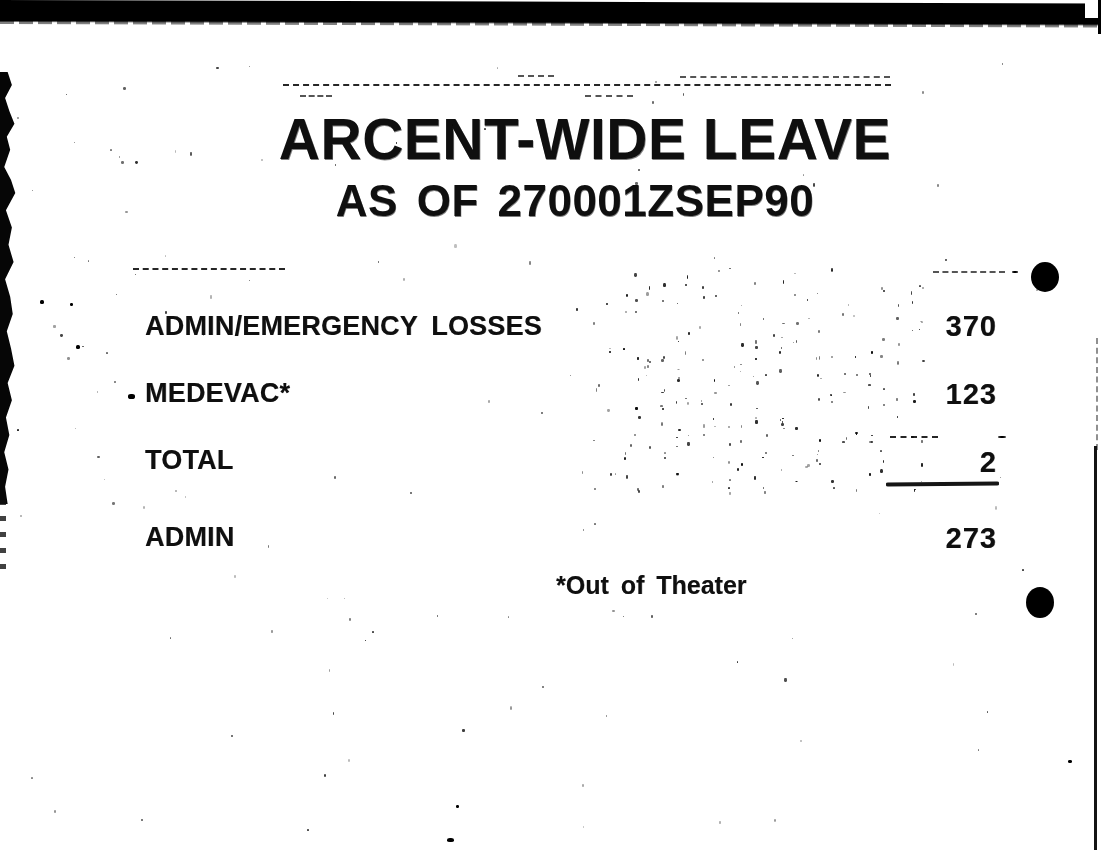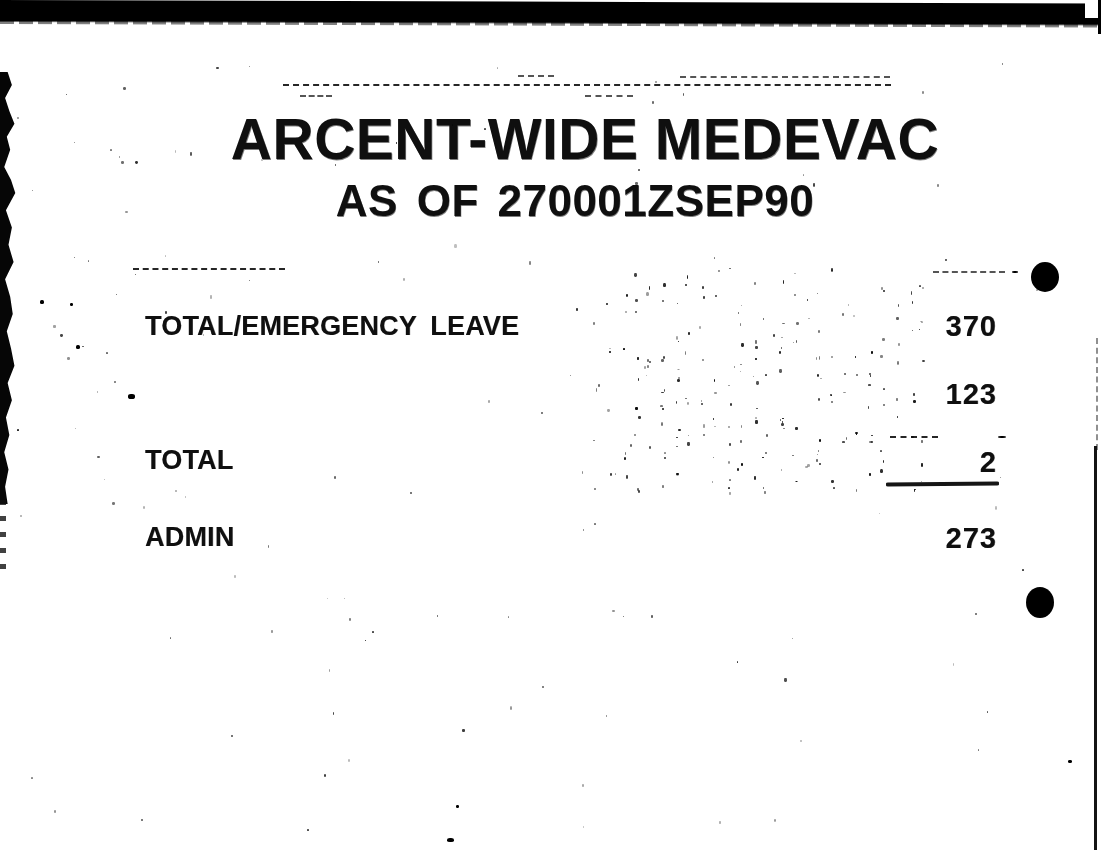--- a/index.html
+++ b/index.html
@@ -63,43 +63,45 @@
 
   <div class="left-ragged"></div>
   <div class="left-ragged-tail"></div>
 
   <div class="dash" style="left:283px;top:84px;width:608px;"></div>
   <div class="dash lite" style="left:680px;top:76px;width:210px;"></div>
   <div class="dash lite" style="left:518px;top:75px;width:36px;"></div>
   <div class="dash lite" style="left:300px;top:95px;width:32px;"></div>
   <div class="dash lite" style="left:585px;top:95px;width:48px;"></div>
 
-  <h1 class="title">ARCENT-WIDE MEDEVAC</h1>
+  <h1 class="title">ARCENT-WIDE LEAVE</h1>
   <h2 class="subtitle">AS OF 270001ZSEP90</h2>
 
   <div class="dash" style="left:133px;top:268px;width:152px;"></div>
   <div class="dash lite" style="left:933px;top:271px;width:72px;"></div>
   <div class="spk" style="left:1012px;top:271px;width:6px;height:2px;"></div>
 
-  <div class="row-label" style="top:311px;">TOTAL/EMERGENCY LEAVE</div>
+  <div class="row-label" style="top:311px;">ADMIN/EMERGENCY LOSSES</div>
   <div class="row-value" style="top:310px;">370</div>
 
+  <div class="row-label" style="top:378px;">MEDEVAC*</div>
   <div class="row-value" style="top:378px;">123</div>
 
   <div class="dash" style="left:890px;top:436px;width:48px;"></div>
   <div class="spk" style="left:998px;top:436px;width:8px;height:2px;"></div>
 
   <div class="row-label" style="top:445px;">TOTAL</div>
   <div class="row-value" style="top:446px;">2</div>
 
   <div class="sum-line"></div>
 
   <div class="row-label" style="top:522px;">ADMIN</div>
   <div class="row-value" style="top:522px;">273</div>
 
+  <div class="footnote">*Out of Theater</div>
 
   <div class="hole-dot" style="left:1031px;top:262px;width:28px;height:30px;"></div>
   <div class="hole-dot" style="left:1026px;top:587px;width:28px;height:31px;"></div>
 
   <div class="edge-dash"></div>
   <div class="edge-solid"></div>
 
   <div class="spk" style="left:40px;top:300px;width:4px;height:4px;"></div>
   <div class="spk" style="left:70px;top:303px;width:3px;height:3px;"></div>
   <div class="spk" style="left:128px;top:394px;width:7px;height:5px;"></div>

